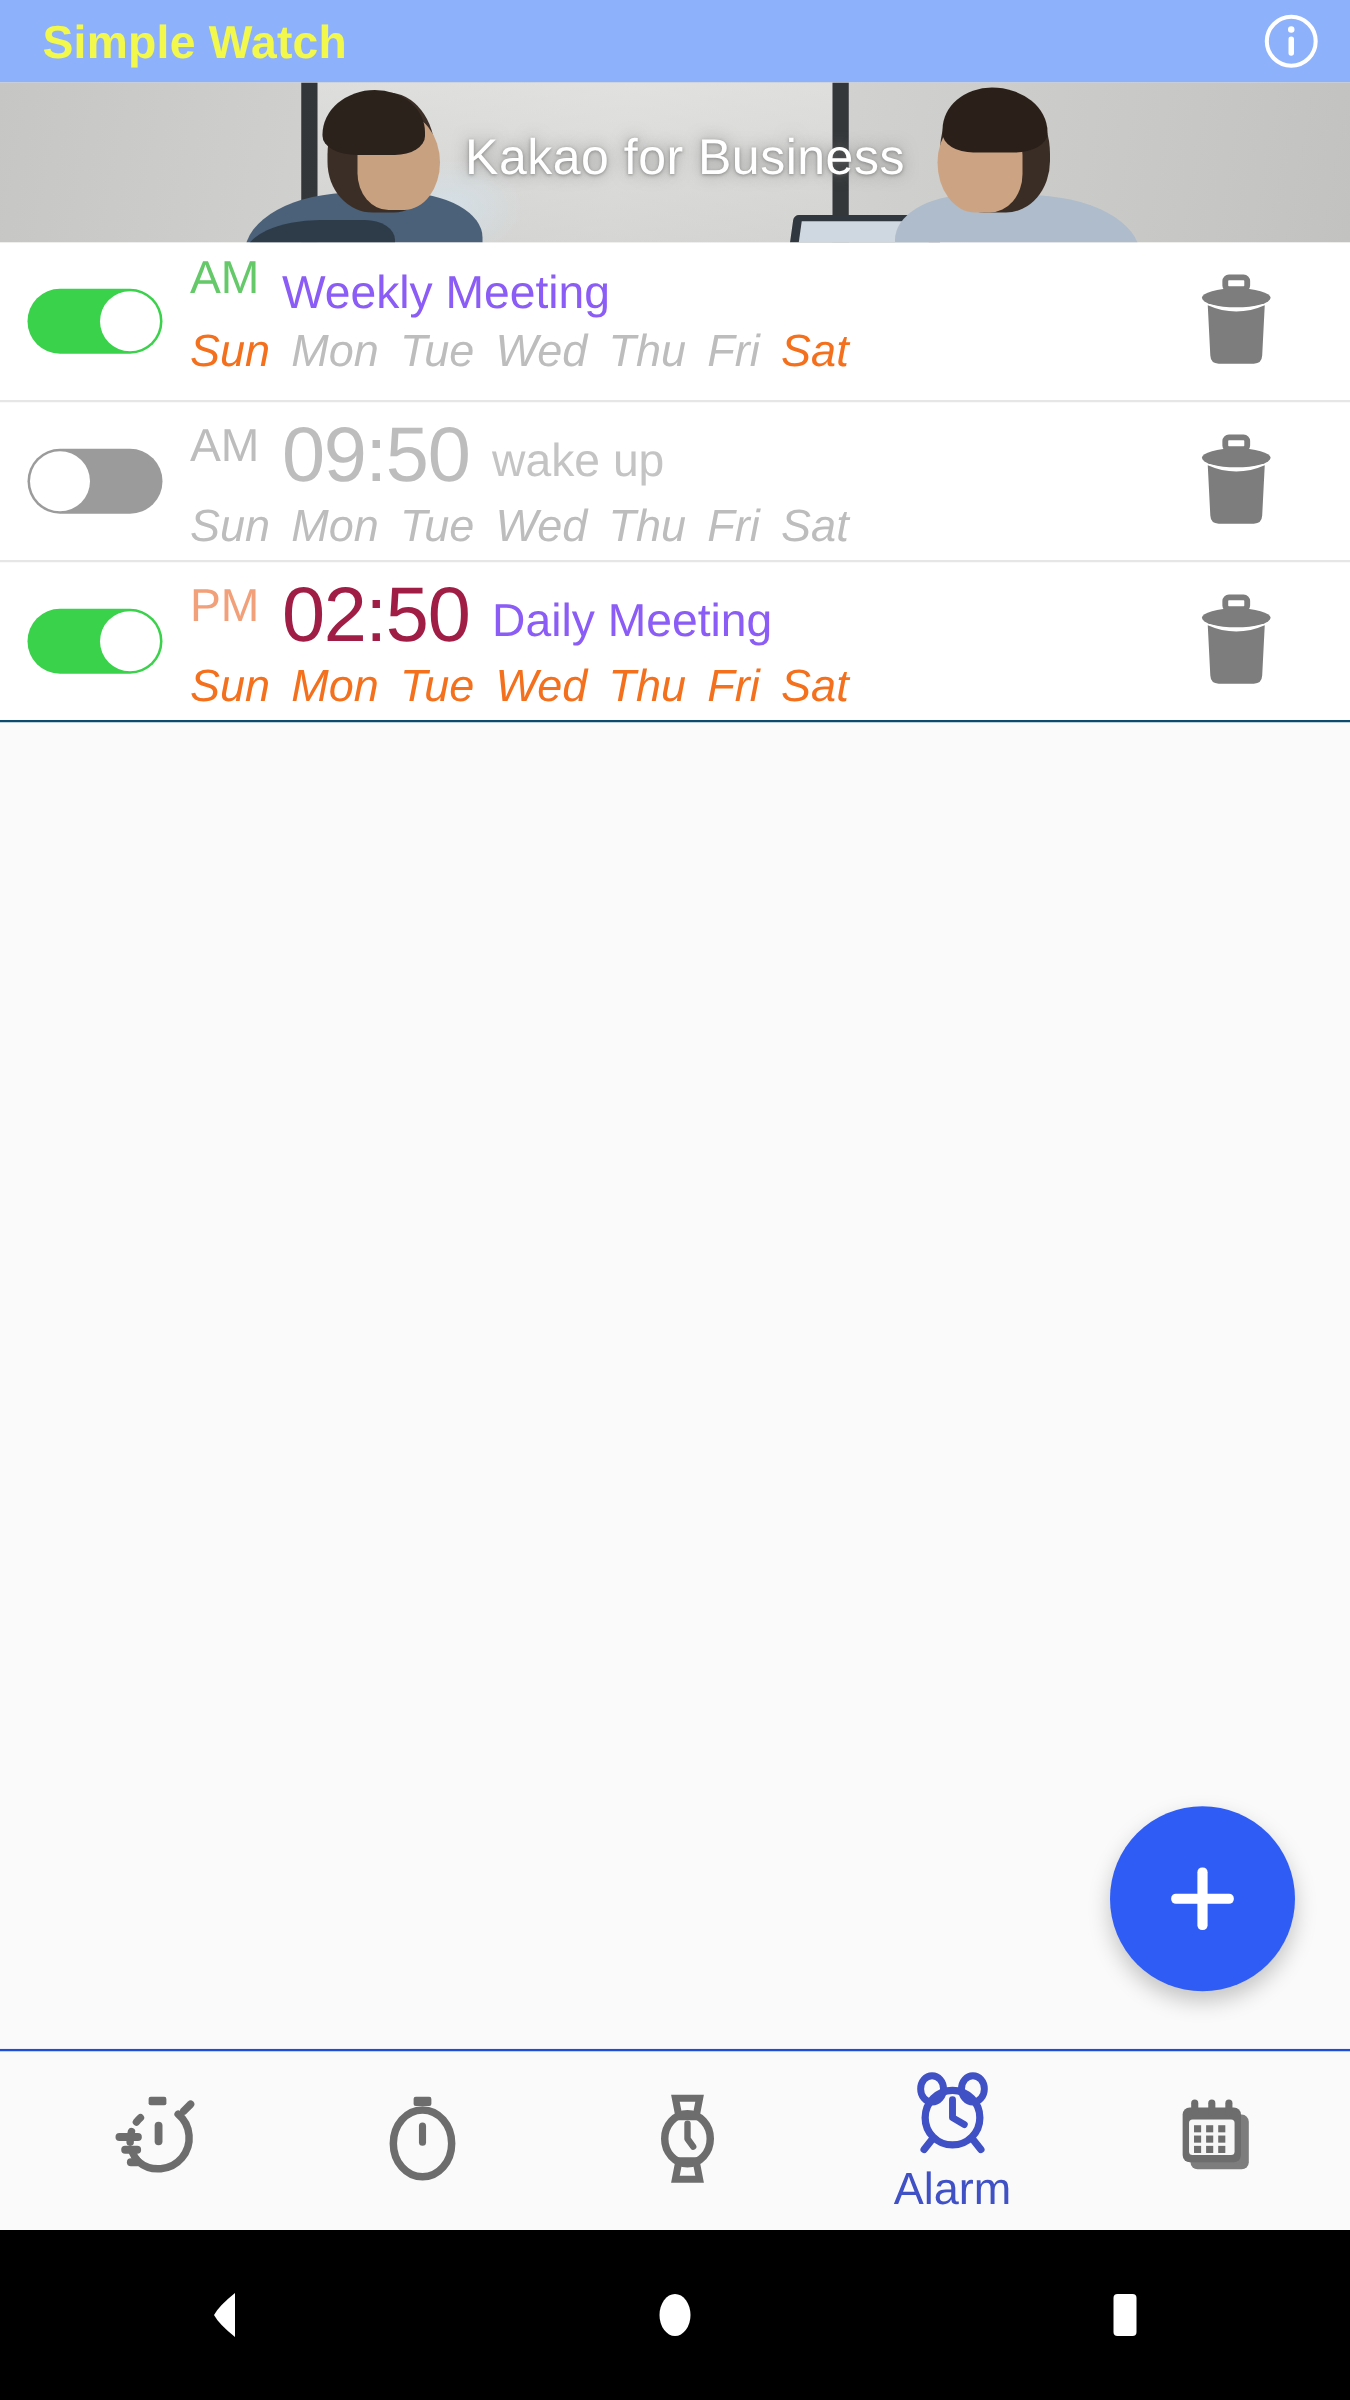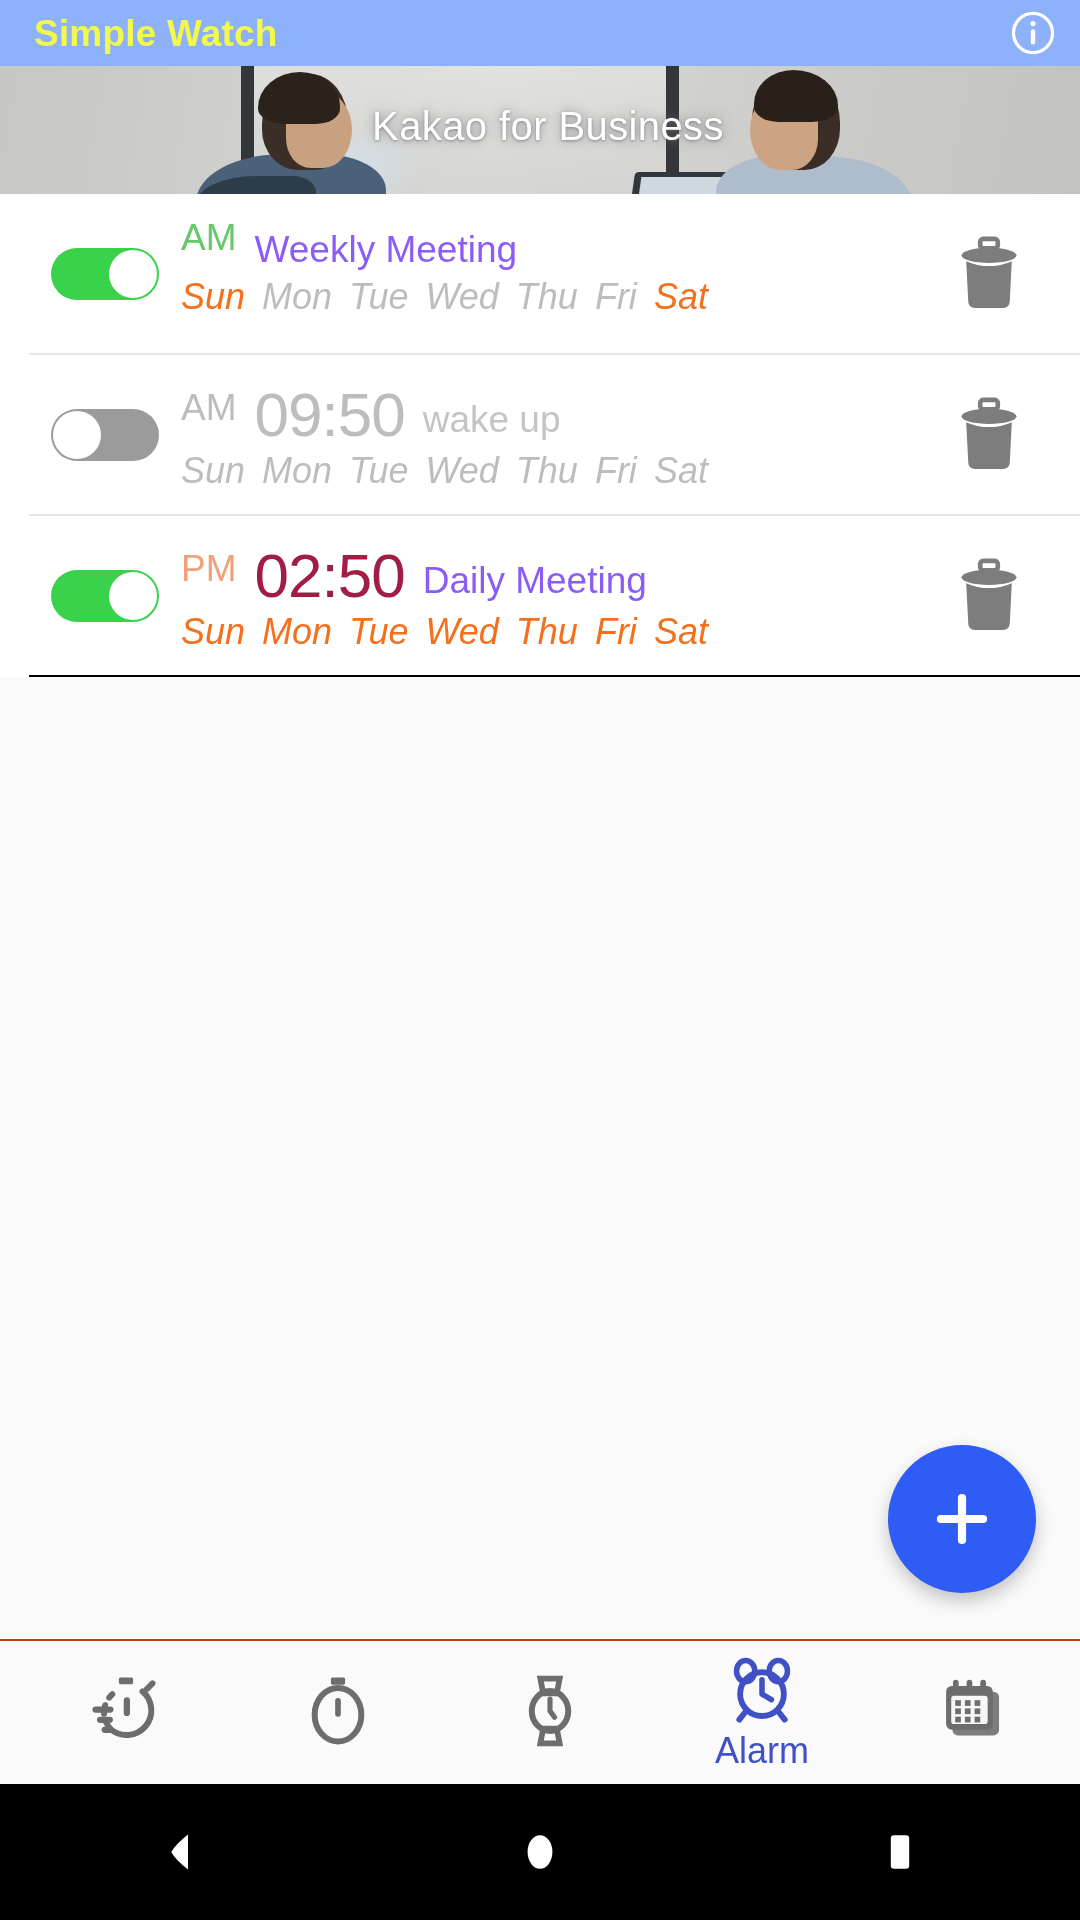--- a/index.html
+++ b/index.html
@@ -161,27 +161,26 @@
 
   
   .alarm-list {
     background: #ffffff;
     flex: 0 0 auto;
   }
   .alarm-row {
     position: relative;
     display: flex;
     align-items: center;
-    height: 161px;
+    height: 128px;
     background: #ffffff;
     border-bottom: 2px solid #e6e6e6;
     padding: 0 26px 0 0;
-    margin-left: 29px;
-  }
-  .alarm-row:last-child { border-bottom: 2px solid #000000; text-align: center; }
+  }
+  .alarm-row:last-child { border-bottom: 2px solid #0c4a6e; text-align: center; }
   .toggle-cell {
     flex: 0 0 152px;
     display: flex;
     align-items: center;
     justify-content: center;
   }
   .switch {
     position: relative;
     width: 108px;
     height: 52px;
@@ -273,21 +272,21 @@
     align-items: center;
     justify-content: center;
     box-shadow: 0 8px 18px rgba(0,0,0,.22);
     cursor: pointer;
   }
 
   
   .bottom-nav {
     flex: 0 0 145px;
     background: #fafafa;
-    border-top: 2px solid #c2410c;
+    border-top: 2px solid #1d4ed8;
     display: flex;
     padding-left: 20px;
   }
   .nav-item {
     flex: 1 1 0;
     height: 100%;
     display: flex;
     flex-direction: column;
     align-items: center;
     justify-content: center;

